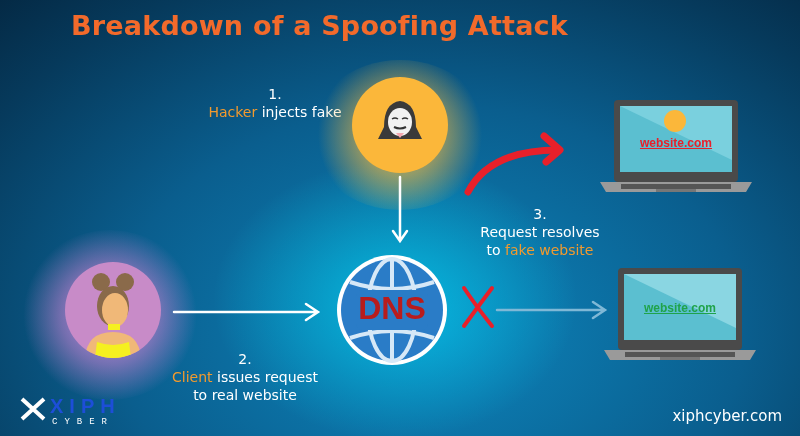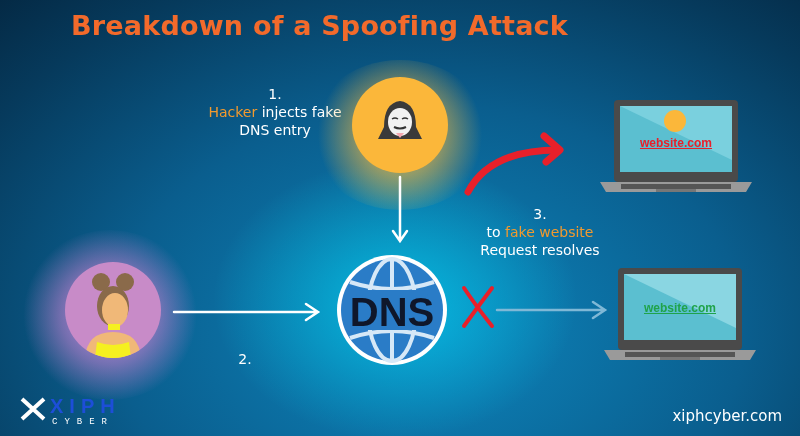--- a/index.html
+++ b/index.html
@@ -32,21 +32,21 @@
       left: 20px; top: 230px; width: 180px; height: 170px; border-radius: 50%;
       background: radial-gradient(circle, rgba(240,150,240,0.9) 0%, rgba(200,130,210,0.55) 40%, rgba(200,130,210,0) 70%);
     }
     .client-circle {
       left: 65px; top: 262px; width: 96px; height: 96px; border-radius: 50%;
       background: #c88bc8; overflow: hidden;
     }
     .dns-wrap { left: 334px; top: 252px; width: 116px; height: 116px; }
     .dns-text {
       position: absolute; left: 0; top: 38px; width: 116px; text-align: center;
-      color: #0f172a; font-size: 40px; font-weight: bold;
+      color: #b91c1c; font-size: 32px; font-weight: bold;
       font-family: "Liberation Sans", sans-serif;
     }
     .laptop { width: 160px; height: 100px; }
     .screen-text {
       position: absolute; width: 100%; text-align: center; font-weight: bold; font-size: 12px;
       font-family: "Liberation Sans", sans-serif;
       text-decoration: underline;
     }
     .logo { left: 20px; top: 395px; }
     .logo-main { color: #1d4ed8; font-weight: bold; font-size: 20px; letter-spacing: 6px; font-family: "Liberation Sans", sans-serif; position:absolute; left: 30px; top: 0; }
@@ -54,21 +54,20 @@
     .url { right: 18px; top: 407px; color: #fff; font-size: 15px; }
   </style>
 </head>
 <body>
 
 <div class="abs title">Breakdown of a Spoofing Attack</div>
 
 <div class="abs step" style="left:190px; top:85px; width:170px;">
   <div>1.</div>
   <div><span class="hl">Hacker</span><span> injects fake</span></div>
-  <div>DNS entry</div>
 </div>
 
 <div class="abs glow-y"></div>
 <div class="abs hacker-circle">
   <svg width="96" height="96" viewBox="0 0 96 96">
     <path d="M26 62 L32 50 Q32 26 48 24 Q64 26 64 50 L70 62 Z" fill="#3a3a3a"></path>
     <ellipse cx="48" cy="45" rx="12" ry="14" fill="#f2f2f2"></ellipse>
     <path d="M40 42 q3 -2 6 0 M50 42 q3 -2 6 0" stroke="#333" stroke-width="1.5" fill="none"></path>
     <path d="M42 50 q6 3 12 0" stroke="#333" stroke-width="2" fill="none"></path>
     <path d="M44 56 l4 5 l4 -5 z" fill="#f3a7b0"></path>
@@ -92,22 +91,22 @@
     <path d="M4 82 L156 82 L150 92 L10 92 Z" fill="#9a9a9a"></path>
     <rect x="25" y="84" width="110" height="5" fill="#555"></rect>
     <rect x="60" y="89" width="40" height="3" fill="#777"></rect>
   </svg>
   <div style="position:absolute; left:68px; top:10px; width:22px; height:22px; border-radius:50%; background:#fbb73a;"></div>
   <div class="screen-text" style="top: 36px; color: rgb(232, 32, 42);">website.com</div>
 </div>
 
 <div class="abs step" style="left:460px; top:205px; width:160px;">
   <div>3.</div>
+  <div>Request resolves</div>
   <div><span>to </span><span class="hl">fake website</span></div>
-  <div>Request resolves</div>
 </div>
 
 <div class="abs glow-p"></div>
 <div class="abs client-circle">
   <svg width="96" height="96" viewBox="0 0 96 96">
     <circle cx="36" cy="20" r="9" fill="#8a6a4a"></circle>
     <circle cx="60" cy="20" r="9" fill="#8a6a4a"></circle>
     <ellipse cx="48" cy="44" rx="16" ry="20" fill="#8a6a4a"></ellipse>
     <ellipse cx="50" cy="48" rx="13" ry="17" fill="#f0b878"></ellipse>
     <rect x="43" y="62" width="12" height="6" fill="#f5f020"></rect>
@@ -115,20 +114,22 @@
     <path d="M30 96 L32 80 Q48 86 64 80 L66 96 Z" fill="#f5f020"></path>
   </svg>
 </div>
 
 <svg class="abs" style="left:170px; top:300px;" width="160" height="24">
   <path d="M4 12 L146 12 M136 4 L148 12 L136 20" stroke="#fff" stroke-width="2.5" fill="none" stroke-linecap="round"></path>
 </svg>
 
 <div class="abs step" style="left:160px; top:350px; width:170px;">
   <div>2.</div>
+  <div><span class="hl">Client</span><span> issues request</span></div>
+  <div>to real website</div>
 </div>
 
 <div class="abs dns-wrap">
   <svg width="116" height="116" viewBox="0 0 116 116">
     <circle cx="58" cy="58" r="55" fill="#ffffff"></circle>
     <circle cx="58" cy="58" r="51" fill="#2a7cc7"></circle>
     <ellipse cx="58" cy="58" rx="24" ry="51" fill="none" stroke="#d6e8f7" stroke-width="4"></ellipse>
     <line x1="58" y1="7" x2="58" y2="109" stroke="#d6e8f7" stroke-width="4"></line>
     <path d="M16 30 Q58 44 100 30 M16 86 Q58 72 100 86" stroke="#d6e8f7" stroke-width="4" fill="none"></path>
     <rect x="22" y="38" width="72" height="40" rx="6" fill="#2a7cc7"></rect>

